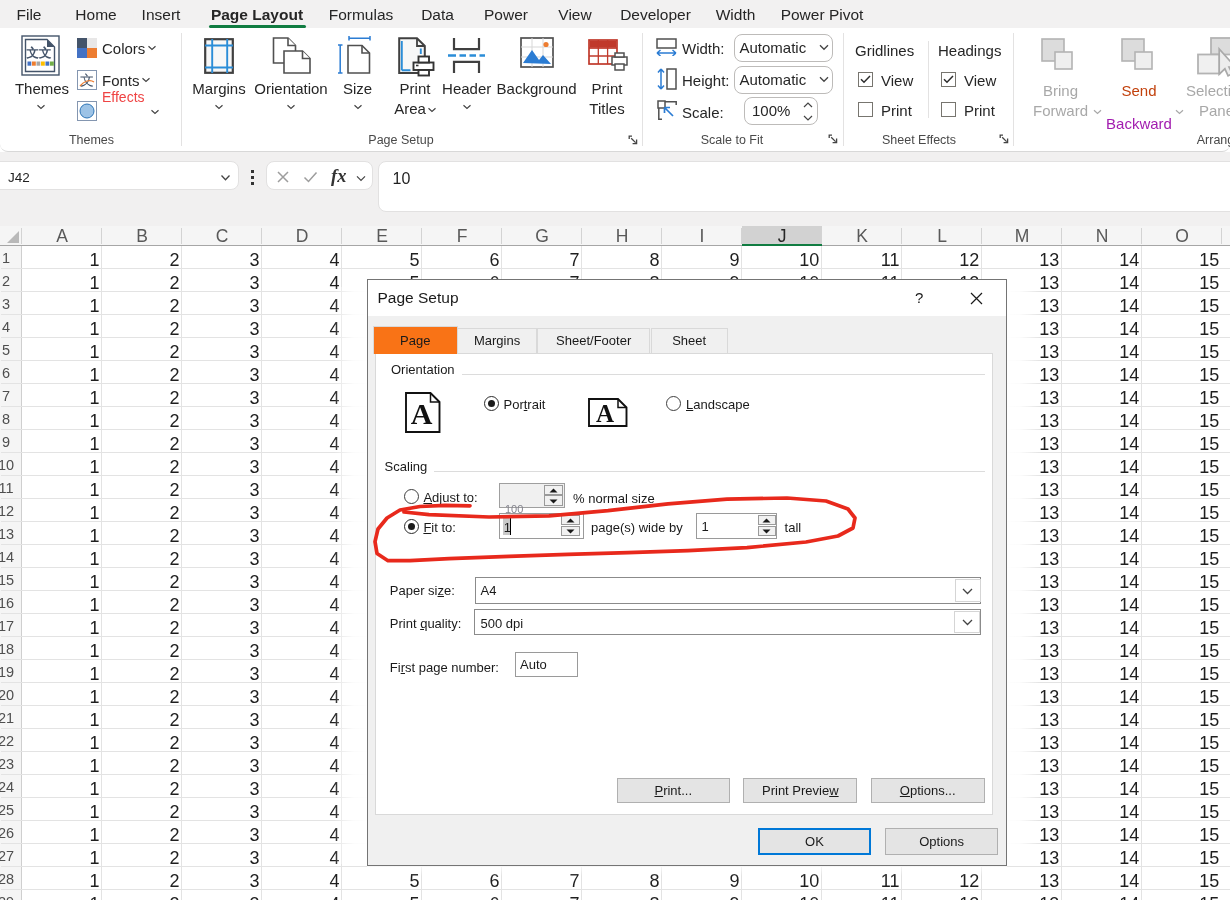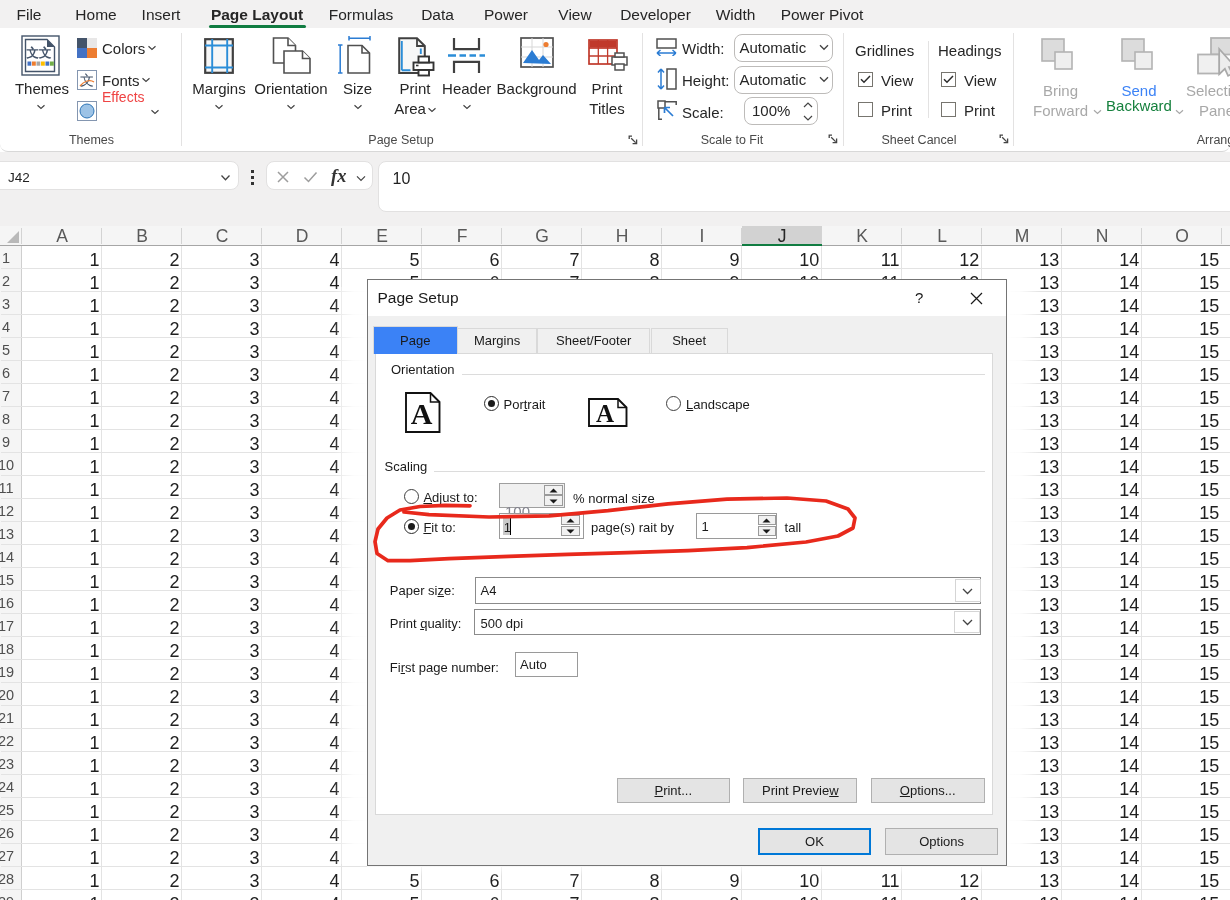--- a/index.html
+++ b/index.html
@@ -33,21 +33,21 @@
 <div class="tab" style="left:822px;">Power Pivot</div>
 <div class="ab" style="left:208.5px;top:25px;width:97px;height:3px;background:#107c41;border-radius:2px"></div>
 <div class="ab" style="left:0;top:28px;width:1230px;height:124px;background:#fff;border-bottom:1px solid #d8d8d8;border-radius:8px 0 8px 8px"></div>
 <div class="ab" style="left:180.8px;top:33px;width:1px;height:113px;background:#e3e2e2"></div>
 <div class="ab" style="left:642.3px;top:33px;width:1px;height:113px;background:#e3e2e2"></div>
 <div class="ab" style="left:843.3px;top:33px;width:1px;height:113px;background:#e3e2e2"></div>
 <div class="ab" style="left:1012.7px;top:33px;width:1px;height:113px;background:#e3e2e2"></div>
 <div class="glabel" style="left:91.5px">Themes</div>
 <div class="glabel" style="left:401px">Page Setup</div>
 <div class="glabel" style="left:732px">Scale to Fit</div>
-<div class="glabel" style="left:919px">Sheet Cancel</div>
+<div class="glabel" style="left:919px">Sheet Effects</div>
 <div class="glabel" style="left:1219px">Arrange</div>
 <svg class="ab" style="left:628px;top:135px" width="11" height="11" viewBox="0 0 11 11">
       <path d="M1.2 4 V1.2 H4" fill="none" stroke="#444" stroke-width="1.3"></path>
       <path d="M3.2 3.2 L7.6 7.6" stroke="#444" stroke-width="1.3"></path>
       <path d="M8.6 4.6 V8.6 H4.6" fill="none" stroke="#444" stroke-width="1.3"></path>
       <path d="M8.6 8.6 L7 8.6 L8.6 7 Z" fill="#444"></path>
     </svg>
 <svg class="ab" style="left:828px;top:134px" width="11" height="11" viewBox="0 0 11 11">
       <path d="M1.2 4 V1.2 H4" fill="none" stroke="#444" stroke-width="1.3"></path>
       <path d="M3.2 3.2 L7.6 7.6" stroke="#444" stroke-width="1.3"></path>
@@ -234,22 +234,22 @@
 <svg class="ab" style="left:1197px;top:37px" width="33" height="42" viewBox="0 0 33 42">
 <rect x="14" y="1" width="26" height="16.5" fill="#dcdcdc" stroke="#b3b3b3" stroke-width="1.8"></rect>
 <rect x="1" y="17.5" width="21.5" height="19" fill="#f0f0f0" stroke="#b3b3b3" stroke-width="1.8"></rect>
 <path transform="translate(21.7,11.2)" d="M0.5 0.8 L0.5 26 L6.2 20.6 L9.4 27.6 L13.6 25.7 L10.3 18.8 L16.8 18.8 Z" fill="#ededed" stroke="#a9a9a9" stroke-width="1.7"></path>
 </svg>
 <div class="rlabel" style="left:1060.5px;top:81.5px;color:#a8a8a8">Bring</div>
 <div class="rlabel" style="left:1060.5px;top:101.5px;color:#a8a8a8">Forward</div>
 <svg class="ab" style="left:1093px;top:109px" width="9" height="6" viewBox="0 0 9 6">
       <path d="M1 1.2 L4.5 4.5 L8 1.2" fill="none" stroke="#a8a8a8" stroke-width="1.2"></path>
     </svg>
-<div class="rlabel" style="left:1139px;top:81.5px;color:#3b82f6">Send</div>
-<div class="rlabel" style="left:1139px;top:97px;color:#15803d">Backward</div>
+<div class="rlabel" style="left:1139px;top:81.5px;color:#c2410c">Send</div>
+<div class="rlabel" style="left:1139px;top:115px;color:#a21caf">Backward</div>
 <svg class="ab" style="left:1175px;top:109px" width="9" height="6" viewBox="0 0 9 6">
       <path d="M1 1.2 L4.5 4.5 L8 1.2" fill="none" stroke="#a8a8a8" stroke-width="1.2"></path>
     </svg>
 <div class="ab" style="left:1186px;top:81.5px;font-size:15px;color:#a8a8a8;white-space:nowrap">Selection</div>
 <div class="ab" style="left:1199px;top:101.5px;font-size:15px;color:#a8a8a8;white-space:nowrap">Pane</div>
 <div class="ab" style="left:0;top:152px;width:1230px;height:73.5px;background:#f1f0f0"></div>
 <div class="ab" style="left:-8px;top:160.9px;width:246.5px;height:29.2px;background:#fff;border:1px solid #e2e1e1;border-radius:8px"></div>
 <div class="ab" style="left:8px;top:170px;font-size:13.5px;color:#1f1f1f">J42</div>
 <svg class="ab" style="left:220px;top:174px" width="11" height="8" viewBox="0 0 11 8">
       <path d="M1.5 1.5 L5.5 5.7 L9.5 1.5" fill="none" stroke="#444" stroke-width="1.3"></path>
@@ -807,21 +807,21 @@
 <div class="ab" style="left:334px;top:287px;width:33px;height:577px;background:linear-gradient(to left,rgba(255,255,255,0.98) 0%,rgba(255,255,255,0.88) 40%,rgba(255,255,255,0) 100%)"></div>
 <div class="ab" style="left:1006.5px;top:287px;width:33px;height:577px;background:linear-gradient(to right,rgba(255,255,255,0.98) 0%,rgba(255,255,255,0.88) 40%,rgba(255,255,255,0) 100%)"></div>
 <div class="ab" style="left:367px;top:866px;width:639.5px;height:10px;background:linear-gradient(to bottom,rgba(255,255,255,0.75),rgba(255,255,255,0))"></div>
 <div class="ab" style="left:367px;top:279px;width:639.5px;height:587px;background:#f0f0f0;border:1px solid #747474"></div>
 <div class="ab" style="left:368px;top:280px;width:637.5px;height:35.5px;background:#fff"></div>
 <div class="ab" style="left:377.5px;top:289px;font-size:15.5px;color:#1a1a1a">Page Setup</div>
 <div class="ab" style="left:915px;top:289px;font-size:15px;color:#1a1a1a">?</div>
 <svg class="ab" style="left:970px;top:292px" width="13" height="13" viewBox="0 0 13 13">
       <path d="M1 1 L12 12 M12 1 L1 12" stroke="#1a1a1a" stroke-width="1.2"></path>
     </svg>
-<div class="ab ctr dtxt" style="left:373px;top:325.5px;width:84.5px;height:28px;background:#3b82f6;border:1px solid #d9d9d9;border-bottom:none;z-index:3">Page</div>
+<div class="ab ctr dtxt" style="left:373px;top:325.5px;width:84.5px;height:28px;background:#f97316;border:1px solid #d9d9d9;border-bottom:none;z-index:3">Page</div>
 <div class="ab ctr dtxt" style="left:457.4px;top:328px;width:79.4px;height:24.5px;background:#f0f0f0;border:1px solid #d9d9d9;border-bottom:none">Margins</div>
 <div class="ab ctr dtxt" style="left:536.8px;top:328px;width:113.7px;height:24.5px;background:#f0f0f0;border:1px solid #d9d9d9;border-bottom:none">Sheet/Footer</div>
 <div class="ab ctr dtxt" style="left:650.5px;top:328px;width:77.3px;height:24.5px;background:#f0f0f0;border:1px solid #d9d9d9;border-bottom:none">Sheet</div>
 <div class="ab" style="left:375px;top:352.5px;width:618.3px;height:462px;background:#fff;border:1px solid #d9d9d9;z-index:2"></div>
 <div class="dlab" style="z-index:4;left:391px;top:361.5px">Orientation</div>
 <div class="ab" style="z-index:4;left:462px;top:374px;width:523px;height:1px;background:#dcdcdc"></div>
 <svg class="ab" style="z-index:4;left:405px;top:391.5px" width="36" height="41" viewBox="0 0 36 41">
 <path d="M1 1 H25.5 L34.5 10 V40 H1 Z" fill="#fff" stroke="#111" stroke-width="1.9"></path>
 <path d="M25.5 1 V10 H34.5" fill="none" stroke="#111" stroke-width="1.5"></path>
 <text x="16.5" y="32" font-size="30" font-family="Liberation Serif,serif" font-weight="bold" text-anchor="middle" fill="#111">A</text>
@@ -834,21 +834,21 @@
 <path d="M30 1 V9.5 H38.5" fill="none" stroke="#111" stroke-width="1.5"></path>
 <text x="17" y="23.5" font-size="25" font-family="Liberation Serif,serif" font-weight="bold" text-anchor="middle" fill="#111">A</text>
 </svg>
 <div class="ab" style="z-index:4;left:666px;top:396px;width:15px;height:15px;border-radius:50%;background:#fff;border:1.6px solid #3f3f3f"></div>
 <div class="dlab" style="z-index:4;left:686px;top:397px"><u>L</u>andscape</div>
 <div class="dlab" style="z-index:4;left:384.6px;top:458.5px">Scaling</div>
 <div class="ab" style="z-index:4;left:434px;top:470.5px;width:551px;height:1px;background:#dcdcdc"></div>
 <div class="ab" style="z-index:4;left:404px;top:489px;width:15px;height:15px;border-radius:50%;background:#fff;border:1.6px solid #3f3f3f"></div>
 <div class="dlab" style="z-index:4;left:423.4px;top:490px"><u>A</u>djust to:</div>
 <div class="ab" style="z-index:4;left:499px;top:482.7px;width:65.5px;height:25.7px;background:#f0f0f0;border:1px solid #9f9f9f"></div>
-<div class="ab" style="z-index:4;left:505px;top:503px;font-size:15px;color:#84848e">100</div>
+<div class="ab" style="z-index:4;left:505px;top:503px;font-size:11px;color:#84848e">100</div>
 <div class="ab" style="z-index:4;left:544px;top:484.6px;width:18.5px;height:10.2px;background:#f1f1f1;border:1px solid #9a9a9a"></div>
 <svg class="ab" style="z-index:4;left:548.75px;top:487.50000000000006px" width="9" height="5" viewBox="0 0 9 5">
       <path d="M0.5 4.5 L4.5 0.5 L8.5 4.5 Z" fill="#1a1a1a"></path>
     </svg>
 <div class="ab" style="z-index:4;left:544px;top:495.40000000000003px;width:18.5px;height:10.2px;background:#f1f1f1;border:1px solid #9a9a9a"></div>
 <svg class="ab" style="z-index:4;left:548.75px;top:498.70000000000005px" width="9" height="5" viewBox="0 0 9 5">
       <path d="M0.5 0.5 L8.5 0.5 L4.5 4.5 Z" fill="#1a1a1a"></path>
     </svg>
 <div class="dlab" style="z-index:4;left:573px;top:490.5px">% normal size</div>
 <div class="ab" style="z-index:4;left:404px;top:518.5px;width:15px;height:15px;border-radius:50%;background:#fff;border:1.6px solid #2b2b2b"></div>
@@ -859,21 +859,21 @@
 <div class="ab" style="z-index:4;left:503.8px;top:519.5px;font-size:13px;color:#1a1a1a">1</div>
 <div class="ab" style="z-index:4;left:509.8px;top:518.3px;width:1.4px;height:16.6px;background:#000"></div>
 <div class="ab" style="z-index:4;left:561.4px;top:514.7px;width:18.3px;height:10.6px;background:#f1f1f1;border:1px solid #9a9a9a"></div>
 <svg class="ab" style="z-index:4;left:566.05px;top:517.8px" width="9" height="5" viewBox="0 0 9 5">
       <path d="M0.5 4.5 L4.5 0.5 L8.5 4.5 Z" fill="#1a1a1a"></path>
     </svg>
 <div class="ab" style="z-index:4;left:561.4px;top:525.9000000000001px;width:18.3px;height:10.6px;background:#f1f1f1;border:1px solid #9a9a9a"></div>
 <svg class="ab" style="z-index:4;left:566.05px;top:529.4000000000001px" width="9" height="5" viewBox="0 0 9 5">
       <path d="M0.5 0.5 L8.5 0.5 L4.5 4.5 Z" fill="#1a1a1a"></path>
     </svg>
-<div class="dlab" style="z-index:4;left:591px;top:519.5px">page(s) rait by</div>
+<div class="dlab" style="z-index:4;left:591px;top:519.5px">page(s) wide by</div>
 <div class="ab" style="z-index:4;left:696px;top:513px;width:81px;height:25.5px;background:#fff;border:1px solid #9a9a9a"></div>
 <div class="ab" style="z-index:4;left:701.5px;top:519px;font-size:13px;color:#1a1a1a">1</div>
 <div class="ab" style="z-index:4;left:757.6px;top:514.7px;width:18.2px;height:10.6px;background:#f1f1f1;border:1px solid #9a9a9a"></div>
 <svg class="ab" style="z-index:4;left:762.2px;top:517.8px" width="9" height="5" viewBox="0 0 9 5">
       <path d="M0.5 4.5 L4.5 0.5 L8.5 4.5 Z" fill="#1a1a1a"></path>
     </svg>
 <div class="ab" style="z-index:4;left:757.6px;top:525.9000000000001px;width:18.2px;height:10.6px;background:#f1f1f1;border:1px solid #9a9a9a"></div>
 <svg class="ab" style="z-index:4;left:762.2px;top:529.4000000000001px" width="9" height="5" viewBox="0 0 9 5">
       <path d="M0.5 0.5 L8.5 0.5 L4.5 4.5 Z" fill="#1a1a1a"></path>
     </svg>

